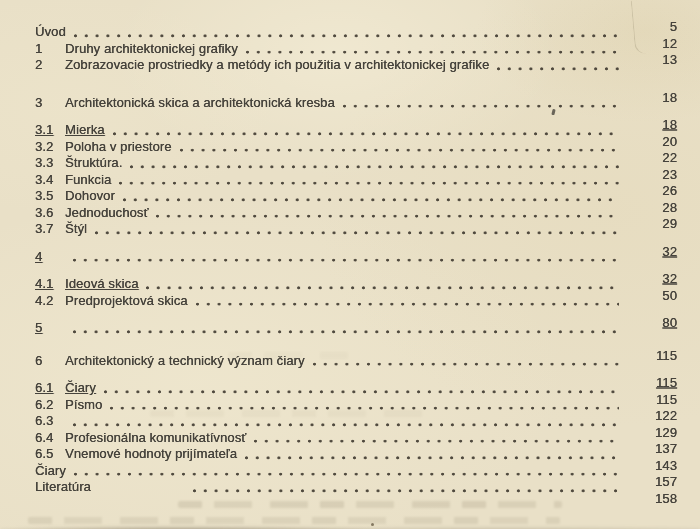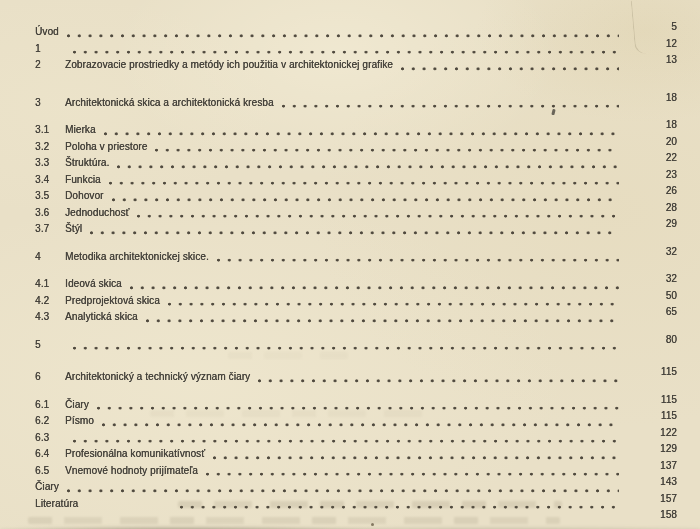--- a/index.html
+++ b/index.html
@@ -16,25 +16,25 @@
       radial-gradient(ellipse 520px 260px at 28% 72%, rgba(243,236,212,0.45), rgba(243,236,212,0) 72%),
       radial-gradient(ellipse 240px 130px at 92% 6%, rgba(219,206,168,0.40), rgba(219,206,168,0) 70%),
       radial-gradient(ellipse 300px 160px at 10% 20%, rgba(240,232,206,0.35), rgba(240,232,206,0) 70%),
       #e9e0c7;
   }
   .toc {
     position: absolute; left: 35px; right: 23px; top: 24px;
   }
   .row {
     display: flex; align-items: flex-end;
-    height: 16.5px; line-height: 16.5px; font-size: 10px;
+    height: 16.5px; line-height: 16.5px; font-size: 13px;
     letter-spacing: 0.1px; white-space: nowrap;
     text-shadow: 0.25px 0 0 currentColor;
   }
-  .gap-md { margin-top: 11px; }
+  .gap-md { margin-top: 11px; text-decoration: underline; }
   .gap-lg { margin-top: 16px; }
   .gap-xl { margin-top: 21px; }
   .num { flex: 0 0 30px; }
   .title { flex: 0 0 auto; }
   .leader {
     flex: 1 1 auto; align-self: stretch;
     margin-left: 8px; margin-right: 16px;
     background-image: radial-gradient(circle at 1.5px 11.5px, rgba(66,60,50,0.92) 1.1px, rgba(66,60,50,0) 1.8px);
     background-size: 10.8px 16.5px;
     background-repeat: repeat-x;
@@ -84,20 +84,21 @@
 
 <div class="paper">
   <div class="toc" id="toc">
       <div class="row">
         <span class="title">Úvod</span>
         <span class="leader"></span>
         <span class="page">5</span>
       </div>
       <div class="row">
         <span class="num">1</span>
+        <span class="title">Druhy architektonickej grafiky</span>
         <span class="leader"></span>
         <span class="page">12</span>
       </div>
       <div class="row">
         <span class="num">2</span>
         <span class="title">Zobrazovacie prostriedky a metódy ich použitia v architektonickej grafike</span>
         <span class="leader"></span>
         <span class="page">13</span>
       </div>
       <div class="row gap-xl">
@@ -143,41 +144,34 @@
         <span class="page">28</span>
       </div>
       <div class="row">
         <span class="num">3.7</span>
         <span class="title">Štýl</span>
         <span class="leader"></span>
         <span class="page">29</span>
       </div>
       <div class="row gap-md">
         <span class="num">4</span>
-        <span class="title">Metodika architektonickej skice.</span>
         <span class="leader"></span>
         <span class="page">32</span>
       </div>
       <div class="row gap-md">
         <span class="num">4.1</span>
         <span class="title">Ideová skica</span>
         <span class="leader"></span>
         <span class="page">32</span>
       </div>
       <div class="row">
         <span class="num">4.2</span>
         <span class="title">Predprojektová skica</span>
         <span class="leader"></span>
         <span class="page">50</span>
-      </div>
-      <div class="row">
-        <span class="num">4.3</span>
-        <span class="title">Analytická skica</span>
-        <span class="leader"></span>
-        <span class="page">65</span>
       </div>
       <div class="row gap-md">
         <span class="num">5</span>
         <span class="leader"></span>
         <span class="page">80</span>
       </div>
       <div class="row gap-lg">
         <span class="num">6</span>
         <span class="title">Architektonický a technický význam čiary</span>
         <span class="leader"></span>

